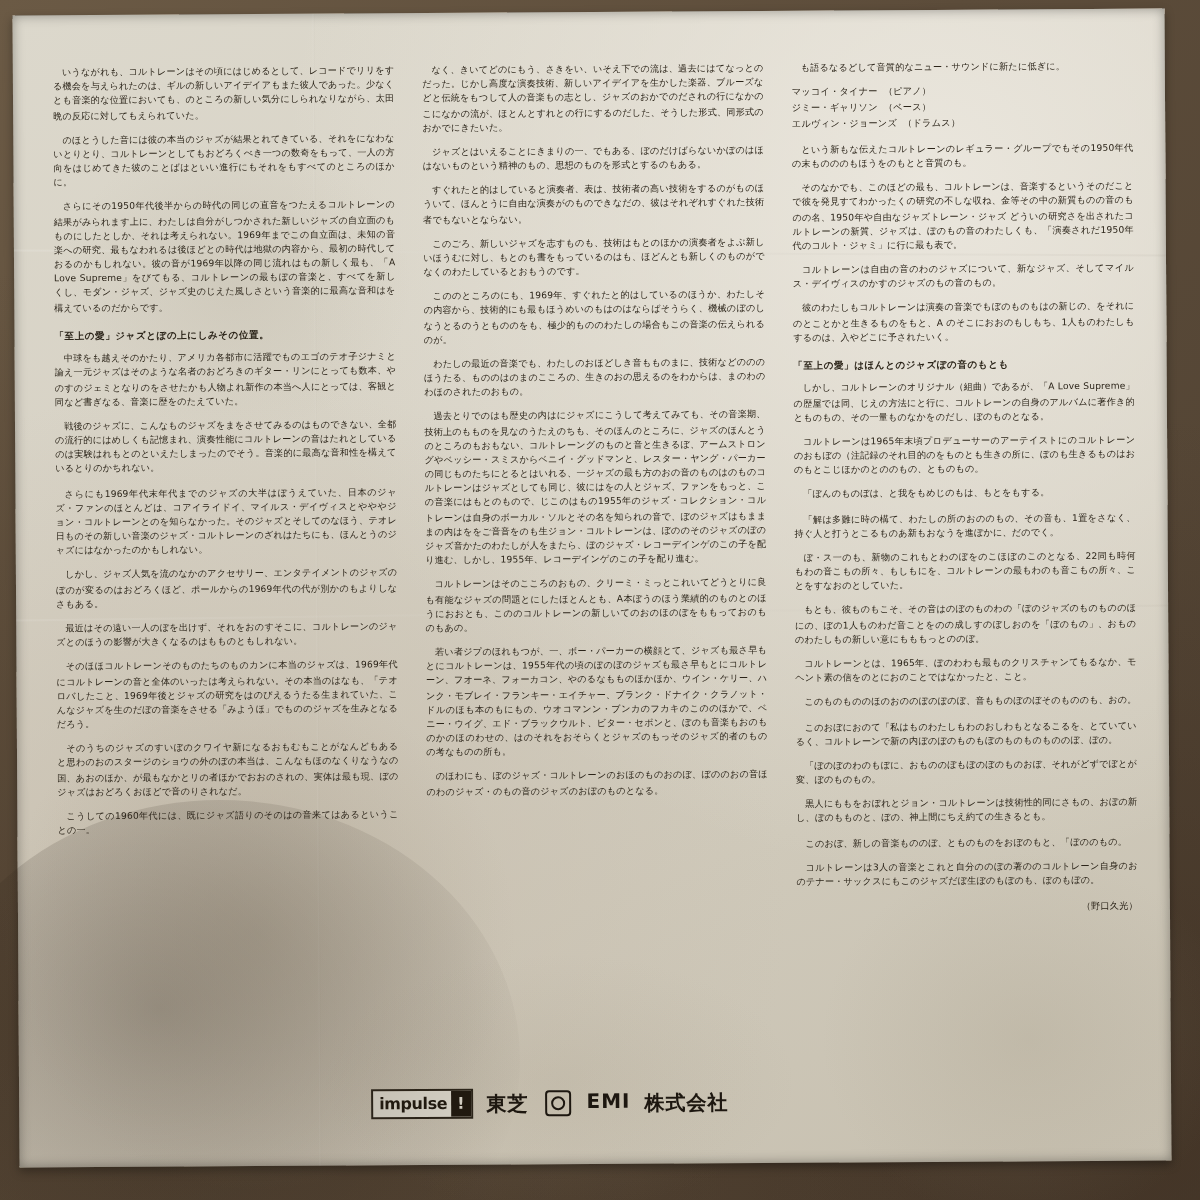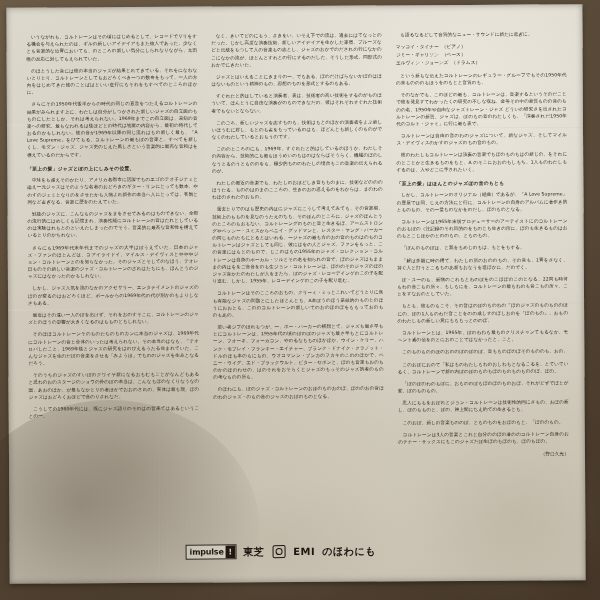--- a/index.html
+++ b/index.html
@@ -248,17 +248,17 @@
     </div>
 
     <div id="footer">
       <div class="impulse-logo">
         <span class="word">impulse</span>
         <span class="excl">!</span>
       </div>
       <span class="emi-text">東芝</span>
       <span class="emi-mark"></span>
       <span class="emi-text">EMI</span>
-      <span class="emi-text">のほわにも</span>
+      <span class="emi-text">株式会社</span>
     </div>
   </div>
   <div id="vinyl-shadow"></div>
 </div>
 
 </body></html>

